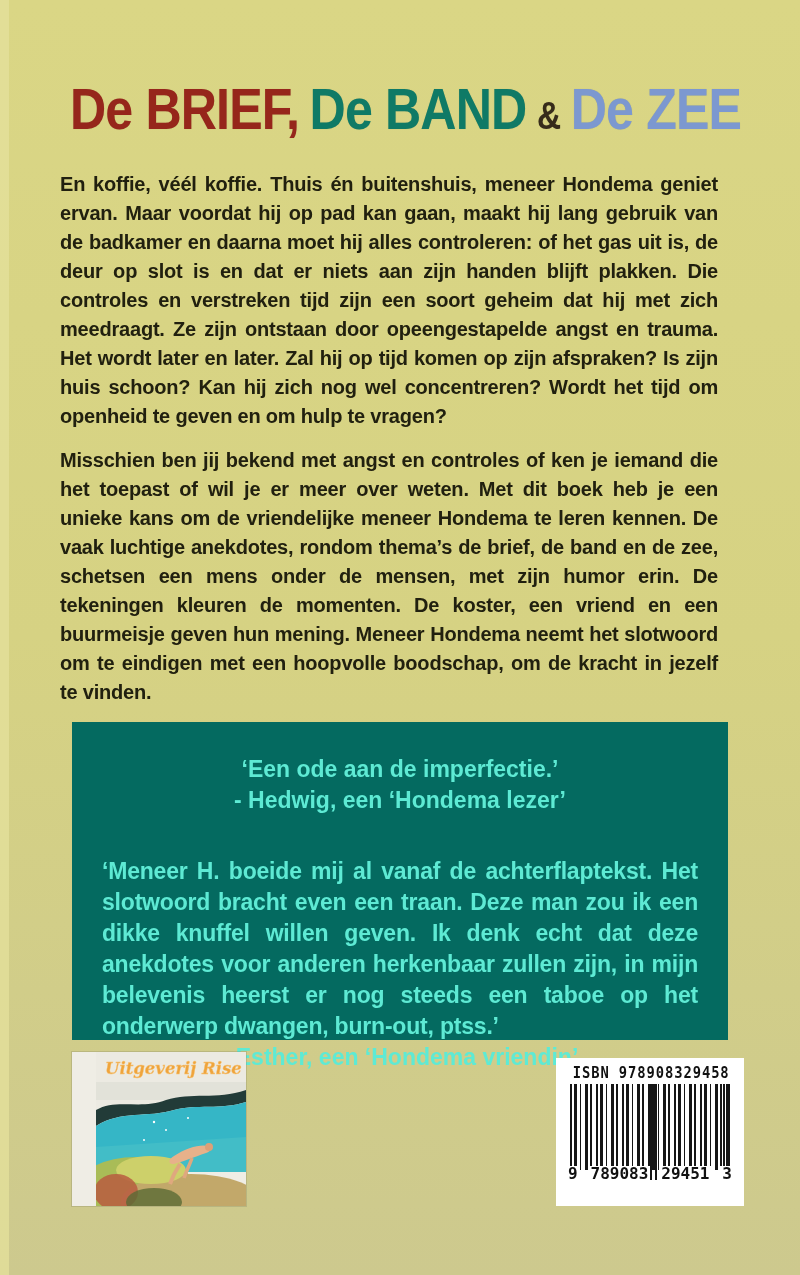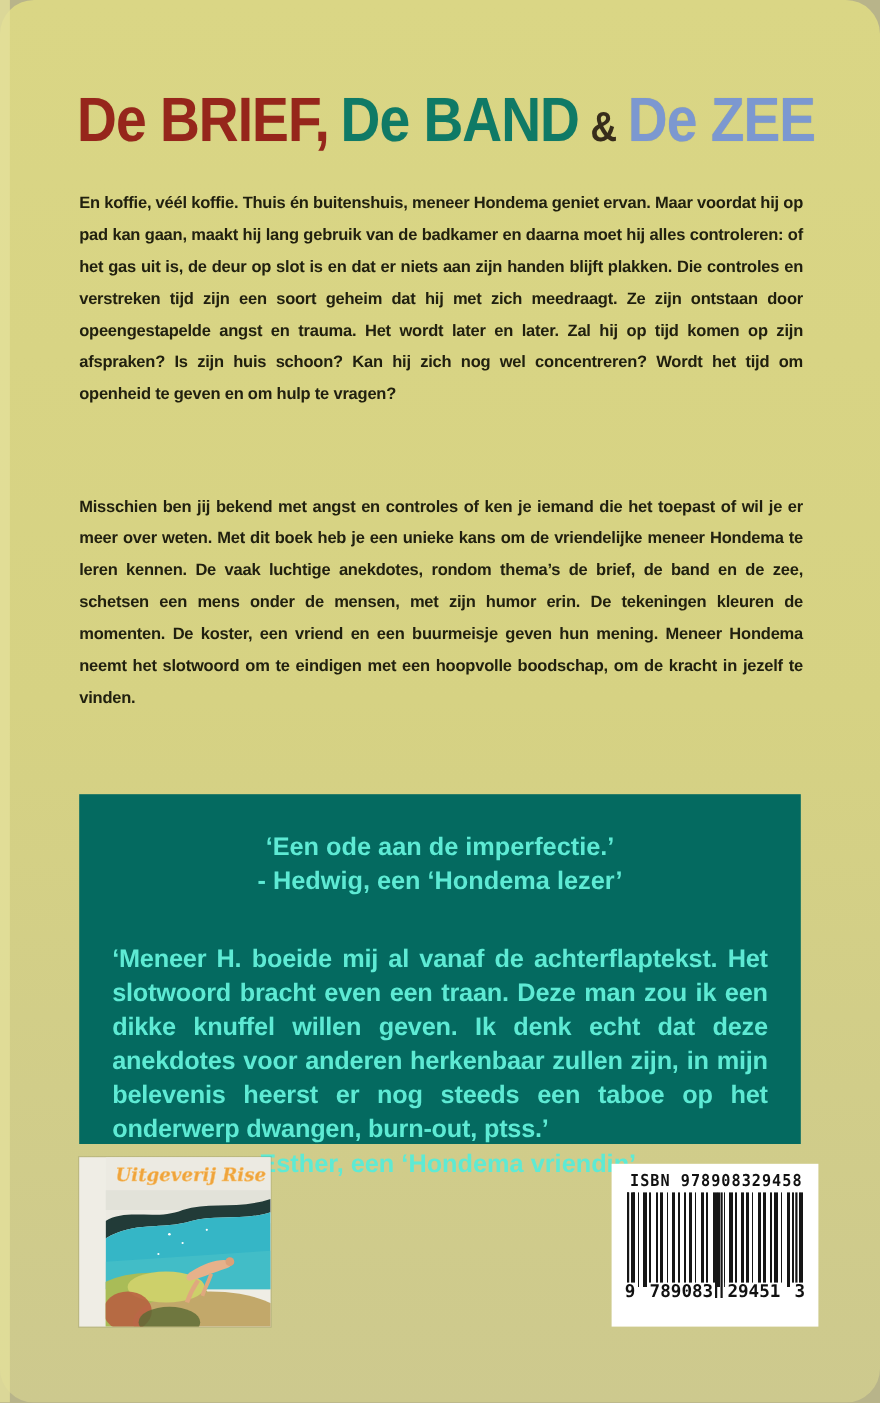--- a/index.html
+++ b/index.html
@@ -5,21 +5,20 @@
   html,body{margin:0;padding:0;}
   body{
     width:800px;height:1275px;
     font-family:"Liberation Sans",sans-serif;
     background:#b8b48a;
     overflow:hidden;
   }
   .cover{
     position:relative;width:800px;height:1275px;
     background:linear-gradient(180deg,#dad685 0%,#d6d283 50%,#cdc98e 100%);
-    border-radius:31px;
   }
   .cover::before{ 
     content:"";position:absolute;left:0;top:0;width:9px;height:100%;
     background:#e4e09b;opacity:.8;
   }
   
   .title{
     position:absolute;left:70px;top:76px;width:700px;
     white-space:nowrap;
     font-weight:700;font-size:57px;letter-spacing:-1px;
@@ -27,22 +26,22 @@
     font-family:"Liberation Sans",sans-serif;
     text-shadow:0 0 1px rgba(0,0,0,.15);
   }
   .title .t-red{color:#96261b;}
   .title .t-teal{color:#0f7a66;}
   .title .t-blue{color:#7c98d0;}
   .title .t-amp{color:#372c1b;font-size:38px;}
   .title .sp{display:inline-block;width:12px;}
   
   .para{
-    position:absolute;left:72px;width:658px;
-    color:#21200f;font-weight:700;font-size:15px;line-height:29px;
+    position:absolute;left:60px;width:658px;
+    color:#21200f;font-weight:700;font-size:20px;line-height:29px;
     letter-spacing:-0.2px;text-align:justify;
   }
   .para-1{top:170px;}
   .para-2{top:446px;}
   
   .quote-box{
     position:absolute;left:72px;top:722px;width:656px;height:318px;
     background:#046a60;color:#5eead4;box-sizing:border-box;
     padding:32px 30px 0 30px;
     font-weight:700;font-size:23px;line-height:31px;

